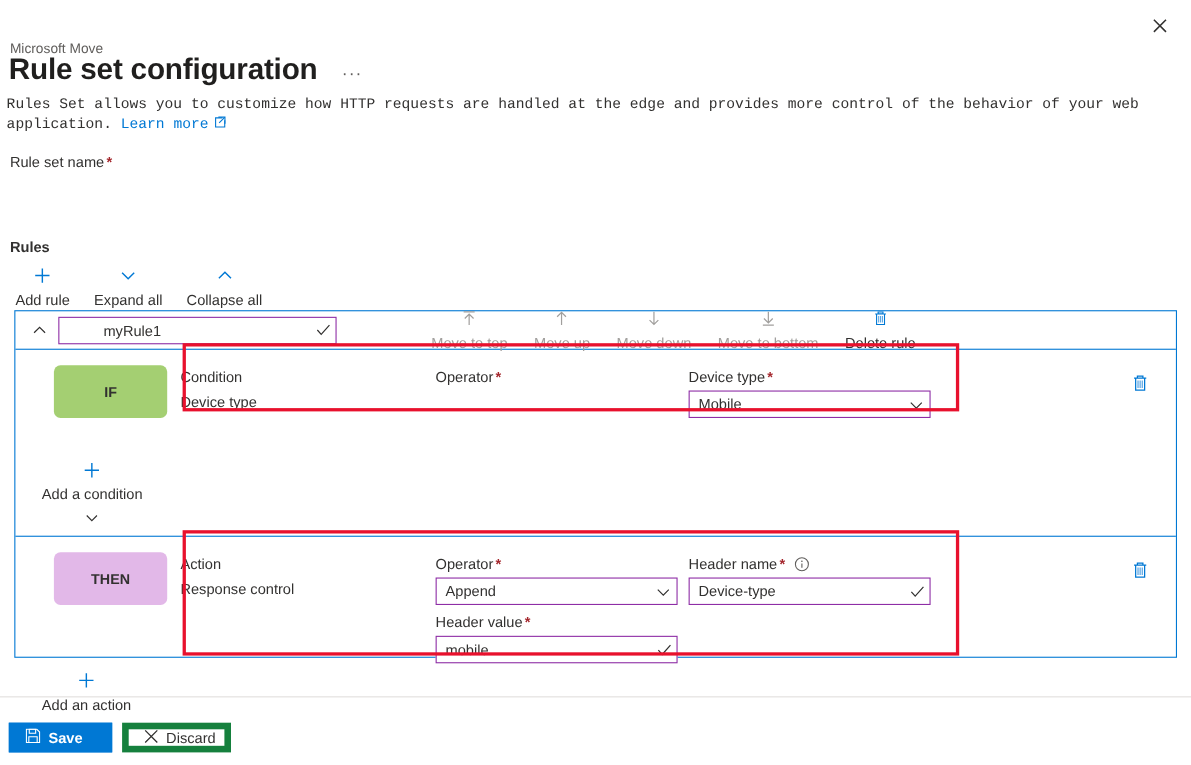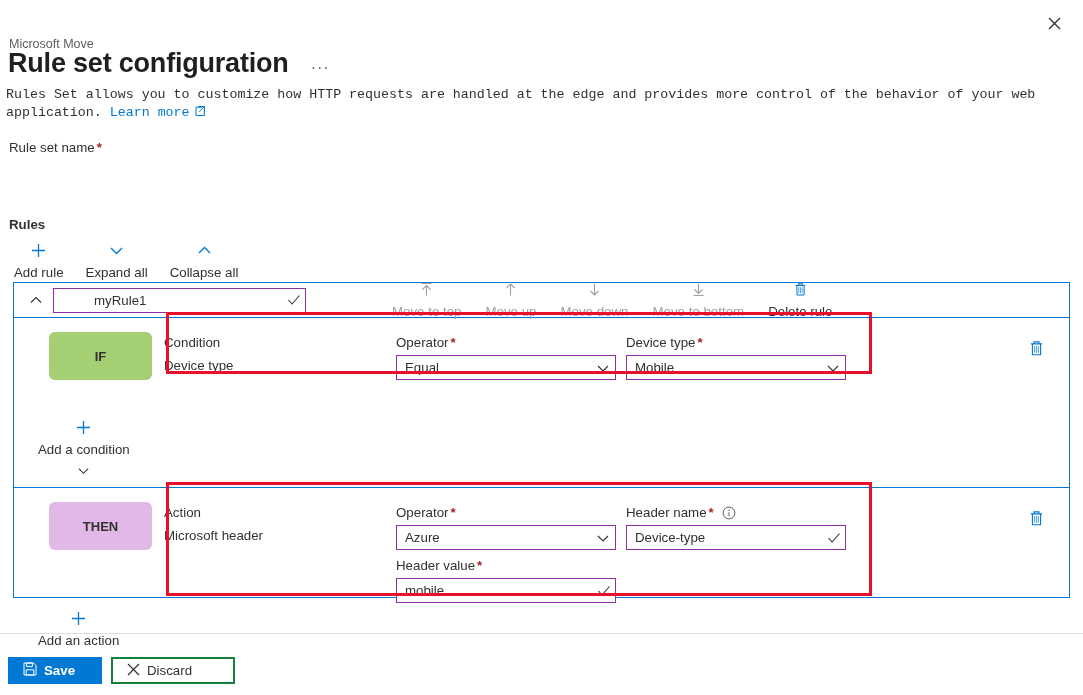--- a/index.html
+++ b/index.html
@@ -132,21 +132,21 @@
   }
 
   
   .footer-sep { position: absolute; left: 0; top: 633px; width: 1083px; height: 1px; background: #e1dfdd; }
   .footer { position: absolute; left: 8px; top: 657px; display: flex; gap: 9px; }
   .btn {
     height: 27px; display: flex; align-items: center; gap: 7px;
     font-size: 13.3px; cursor: pointer; padding: 0 14px;
   }
   .btn-primary { background: #0078d4; color: #ffffff; border: 1px solid #0078d4; font-weight: 700; width: 94px; }
-  .btn-secondary { background: #ffffff; color: #323130; border: 2px solid #15803d; width: 124px; }
+  .btn-secondary { background: #ffffff; color: #323130; border: 6px solid #15803d; width: 99px; }
 </style>
 </head>
 <body>
 
 <div class="page">
 
   <div class="title-row">
     <div class="page-title">Rule set configuration</div>
     <div class="ellipsis-btn">···</div>
   </div>
@@ -278,28 +278,20 @@
         <div class="col-desc">
           <div class="desc-title">Condition</div>
           <div class="desc-value">Device type</div>
         </div>
 
         <div class="col-field">
           <div class="ctl-label">
             <span>Operator</span>
               <span class="req-star">*</span>
           </div>
-          <div class="ctl">
-            <span class="selval">Equal</span>
-            <span class="chev">
-              <svg width="14" height="14" viewBox="0 0 14 14">
-                  <path d="M2 5 L7 10 L12 5" stroke="#323130" stroke-width="1.1" fill="none"></path>
-                </svg>
-            </span>
-          </div>
         </div>
 
         <div class="col-field">
           <div class="ctl-label">
             <span>Device type</span>
               <span class="req-star">*</span>
           </div>
           <div class="ctl">
             <span class="selval">Mobile</span>
             <span class="chev">
@@ -338,30 +330,30 @@
     </div>
 
     <div class="divider-blue"></div>
 
     <div class="clause-row then-row" style="height:113px;">
       <div class="badge then">THEN</div>
 
       <div class="clause-cols">
         <div class="col-desc">
           <div class="desc-title">Action</div>
-          <div class="desc-value">Microsoft header</div>
+          <div class="desc-value">Response control</div>
         </div>
 
         <div class="col-field">
           <div class="ctl-label">
             <span>Operator</span>
               <span class="req-star">*</span>
           </div>
           <div class="ctl">
-            <span class="selval">Azure</span>
+            <span class="selval">Append</span>
             <span class="chev">
               <svg width="14" height="14" viewBox="0 0 14 14">
                   <path d="M2 5 L7 10 L12 5" stroke="#323130" stroke-width="1.1" fill="none"></path>
                 </svg>
             </span>
           </div>
 
           <div class="ctl-label" style="margin-top:8px;">
             <span>Header value</span>
               <span class="req-star">*</span>

